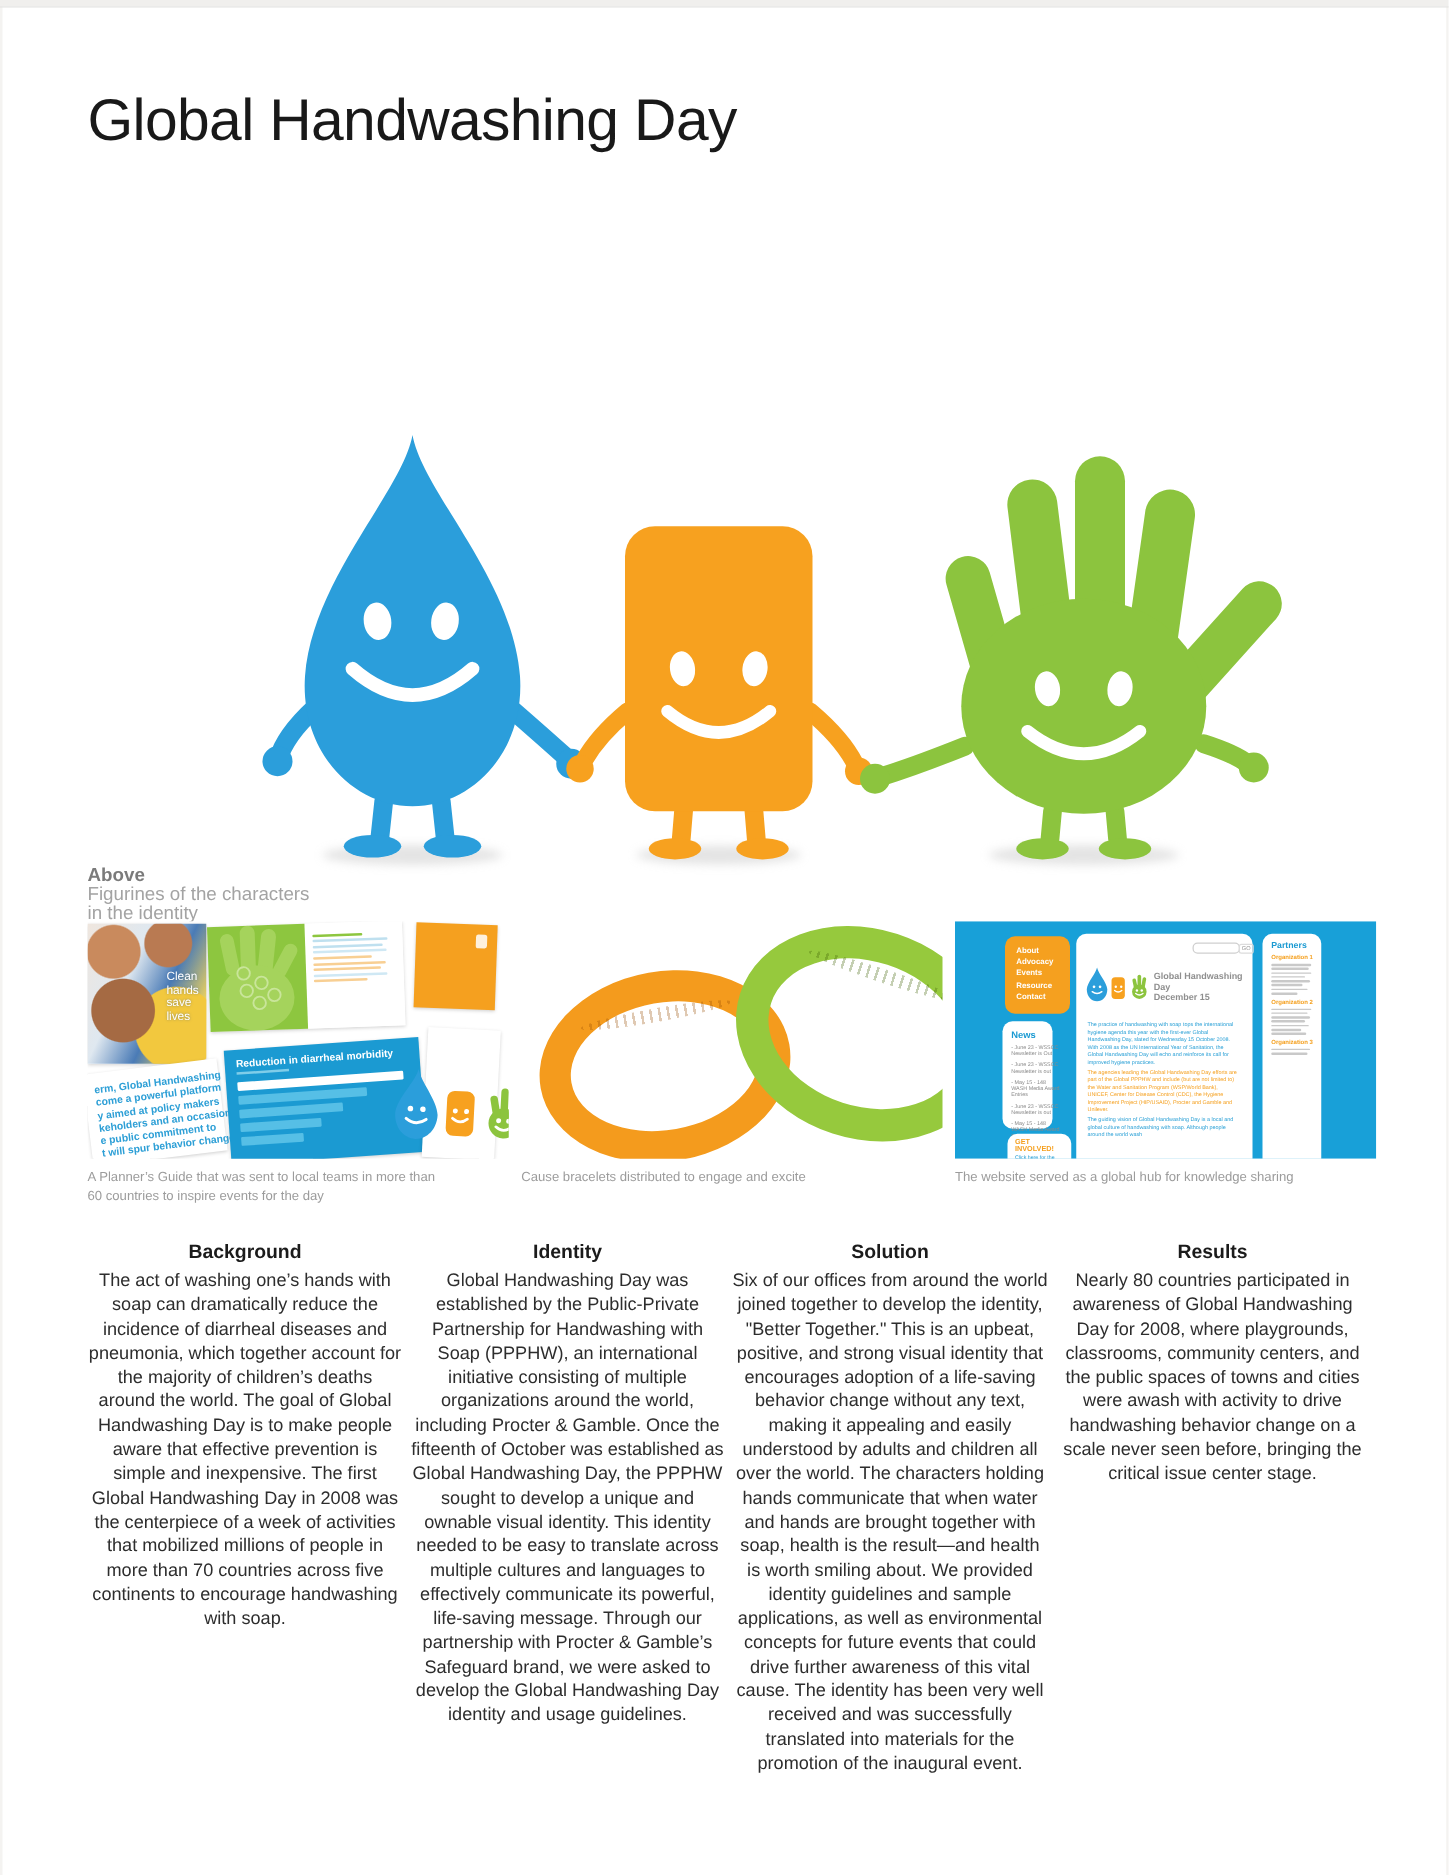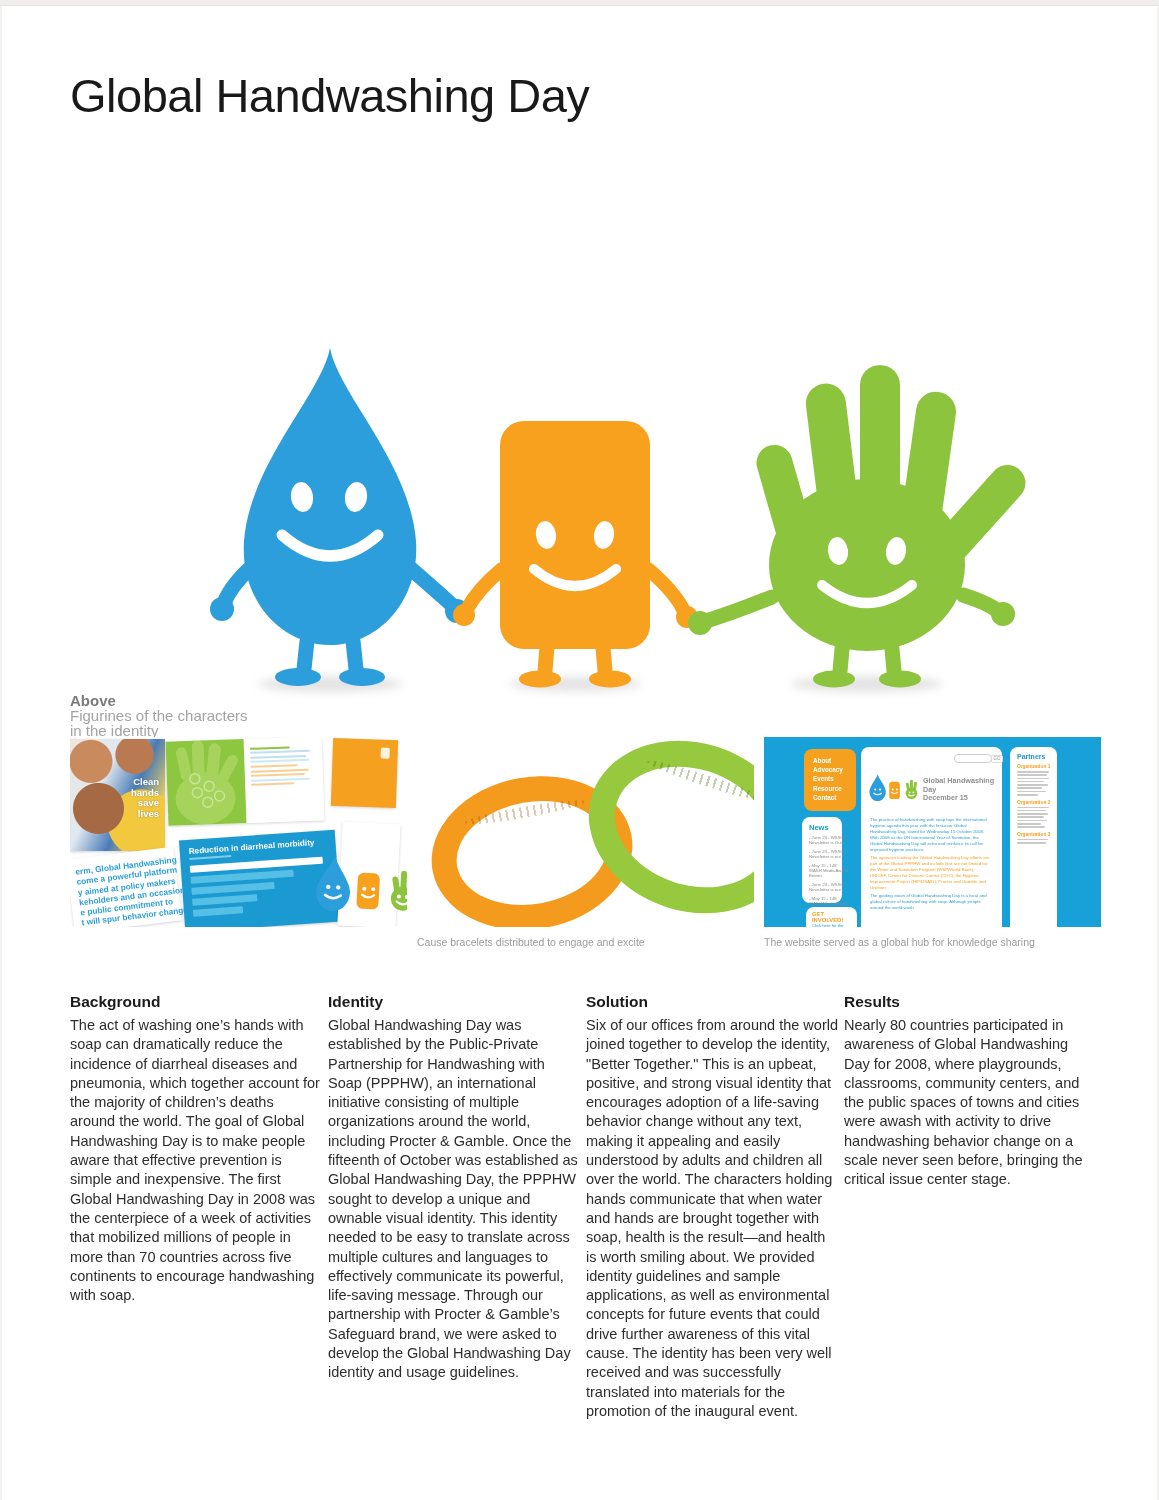--- a/index.html
+++ b/index.html
@@ -20,21 +20,21 @@
   .g-cap{position:absolute;top:930px;font-size:10.5px;line-height:14.5px;color:#9c9c9c;}
   .gc1{left:70px;width:285px;} .gc2{left:417px;width:300px;} .gc3{left:764px;width:330px;}
   
   .pg{position:absolute;box-shadow:0 1px 3px rgba(0,0,0,.18);}
   .pg-photo{left:0;top:2px;width:95px;height:112px;background:
       radial-gradient(circle at 22% 20%,#c98a5d 0 18%,transparent 19%),
       radial-gradient(circle at 68% 14%,#b97a52 0 16%,transparent 17%),
       radial-gradient(circle at 30% 62%,#a56a43 0 26%,transparent 27%),
       radial-gradient(circle at 75% 75%,#f2c83e 0 30%,transparent 31%),
       linear-gradient(115deg,#efe6de 0%,#dfe8f0 35%,#4a7bb6 60%,#f5d658 85%,#e8e2da 100%);}
-  .pg-photo-text{position:absolute;right:6px;top:38px;color:#fff;font-weight:700;font-size:9.5px;line-height:10.5px;white-space:pre-line;text-shadow:0 0 2px rgba(40,80,140,.55);text-align:right;}
+  .pg-photo-text{position:absolute;right:6px;top:38px;color:#fff;font-weight:400;font-size:9.5px;line-height:10.5px;white-space:pre-line;text-shadow:0 0 2px rgba(40,80,140,.55);}
   .pg-spread{left:97px;top:2px;width:156px;height:84px;background:#fff;transform:rotate(-2deg);display:flex;}
   .pg-spread-left{width:50%;background:#8dc63f;position:relative;overflow:hidden;}
   .pg-spread-right{width:50%;background:#fff;padding:6px 5px 0 6px;box-sizing:border-box;}
   .pg-cover{left:262px;top:2px;width:65px;height:68px;background:#f5a01f;transform:rotate(2deg);}
   .pg-cover .glyph{position:absolute;right:8px;top:8px;width:9px;height:11px;background:rgba(255,255,255,.85);border-radius:2px;}
   .pg-quote{left:0;top:116px;width:108px;height:74px;background:#fff;transform:rotate(-7deg);padding:8px 4px 0 8px;box-sizing:border-box;}
   .pg-quote div{font-size:8.3px;line-height:10.3px;color:#2d9fd6;font-weight:700;white-space:nowrap;}
   .pg-chart{left:112px;top:98px;width:156px;height:92px;background:#1b9ad2;transform:rotate(-4deg);padding:7px 8px 0 9px;box-sizing:border-box;}
   .pg-chart-title{color:#fff;font-weight:700;font-size:8.2px;line-height:9px;}
   .pg-chart-sub{height:2px;width:42px;background:#7fcde9;margin:2px 0 6px;}
@@ -70,21 +70,21 @@
   .site-title{position:absolute;left:62px;top:30px;color:#8f8f8f;font-weight:700;font-size:7.2px;line-height:8.6px;}
   .site-chars{position:absolute;left:6px;top:24px;}
   .site-body{position:absolute;left:9px;top:70px;width:122px;font-size:4.35px;line-height:6px;}
   .site-body p{margin:0 0 2px;}
   .p-blue{color:#2aa0d6;} .p-orange{color:#f5a01f;}
   .site-partners{left:246px;top:10px;width:47px;height:190px;padding:6px 5px 0 7px;box-sizing:border-box;}
   .site-partners h4{margin:0 0 4px;color:#1b9ad2;font-size:7px;}
   .org-h{color:#f5a01f;font-size:4.8px;font-weight:700;margin:4px 0 2px;}
   .stripe{height:1.6px;background:#c9c9c9;margin:1.7px 0;border-radius:1px;}
   
-  .col{position:absolute;top:988px;width:252px;}
+  .col{position:absolute;top:988px;width:252px;text-align:center;}
   .c1{left:70px;} .c2{left:328px;} .c3{left:586px;} .c4{left:844px;}
   .col h3{margin:0 0 5px;font-size:15.5px;color:#1b1b1b;}
   .col p{margin:0;font-size:14.5px;line-height:19.3px;color:#2d2d2d;}
 </style>
 </head>
 <body>
 
 <div class="page">
 
   <div class="header">
@@ -330,20 +330,21 @@
         </div>
         <div class="org-h">Organization 3</div>
         <div>
           <div class="stripe" style="width:88%"></div>
             <div class="stripe" style="width:82%"></div>
         </div>
       </div>
     </div>
   </div>
 
+  <div class="g-cap gc1">A Planner’s Guide that was sent to local teams in more than 60 countries to inspire events for the day</div>
   <div class="g-cap gc2">Cause bracelets distributed to engage and excite</div>
   <div class="g-cap gc3">The website served as a global hub for knowledge sharing</div>
 
   <div class="col c1">
     <h3>Background</h3>
     <p>The act of washing one’s hands with soap can dramatically reduce the incidence of diarrheal diseases and pneumonia, which together account for the majority of children’s deaths around the world. The goal of Global Handwashing Day is to make people aware that effective prevention is simple and inexpensive. The first Global Handwashing Day in 2008 was the centerpiece of a week of activities that mobilized millions of people in more than 70 countries across five continents to encourage handwashing with soap.</p>
   </div>
   <div class="col c2">
     <h3>Identity</h3>
     <p>Global Handwashing Day was established by the Public-Private Partnership for Handwashing with Soap (PPPHW), an international initiative consisting of multiple organizations around the world, including Procter &amp; Gamble. Once the fifteenth of October was established as Global Handwashing Day, the PPPHW sought to develop a unique and ownable visual identity. This identity needed to be easy to translate across multiple cultures and languages to effectively communicate its powerful, life-saving message. Through our partnership with Procter &amp; Gamble’s Safeguard brand, we were asked to develop the Global Handwashing Day identity and usage guidelines.</p>

